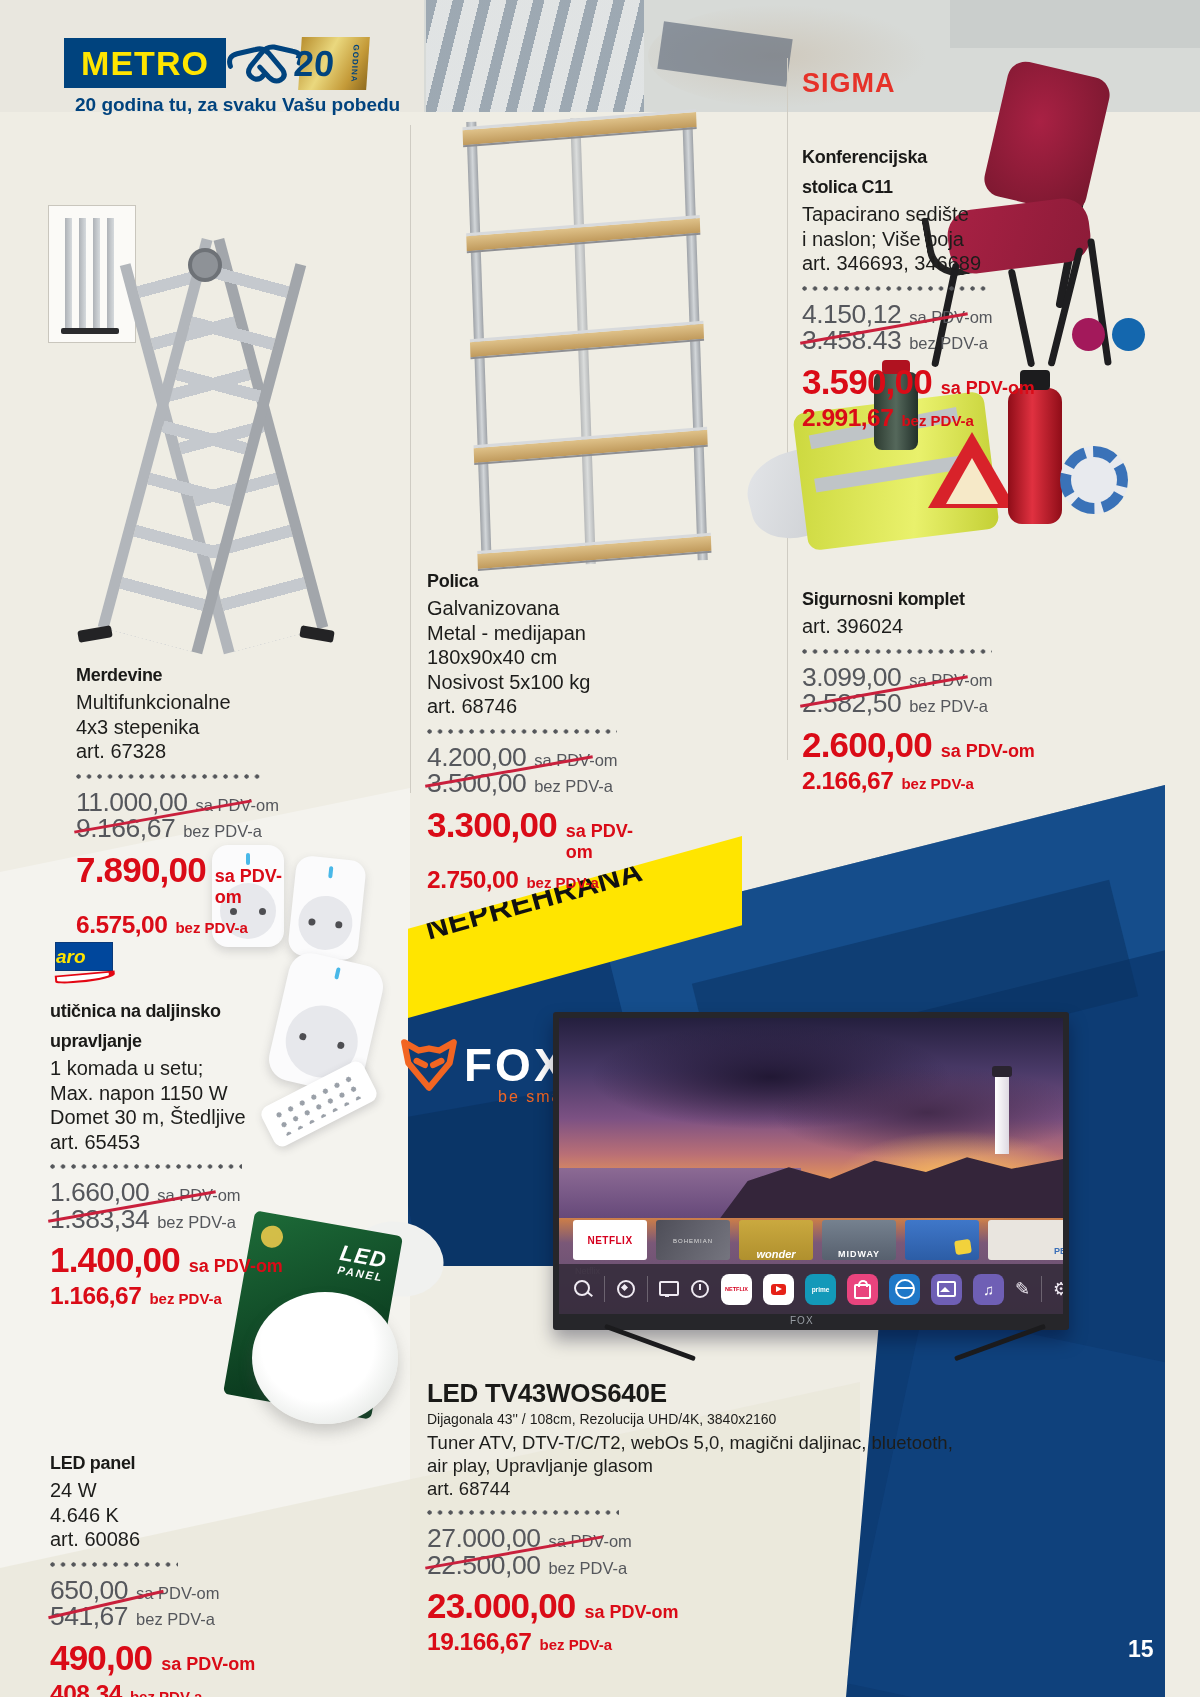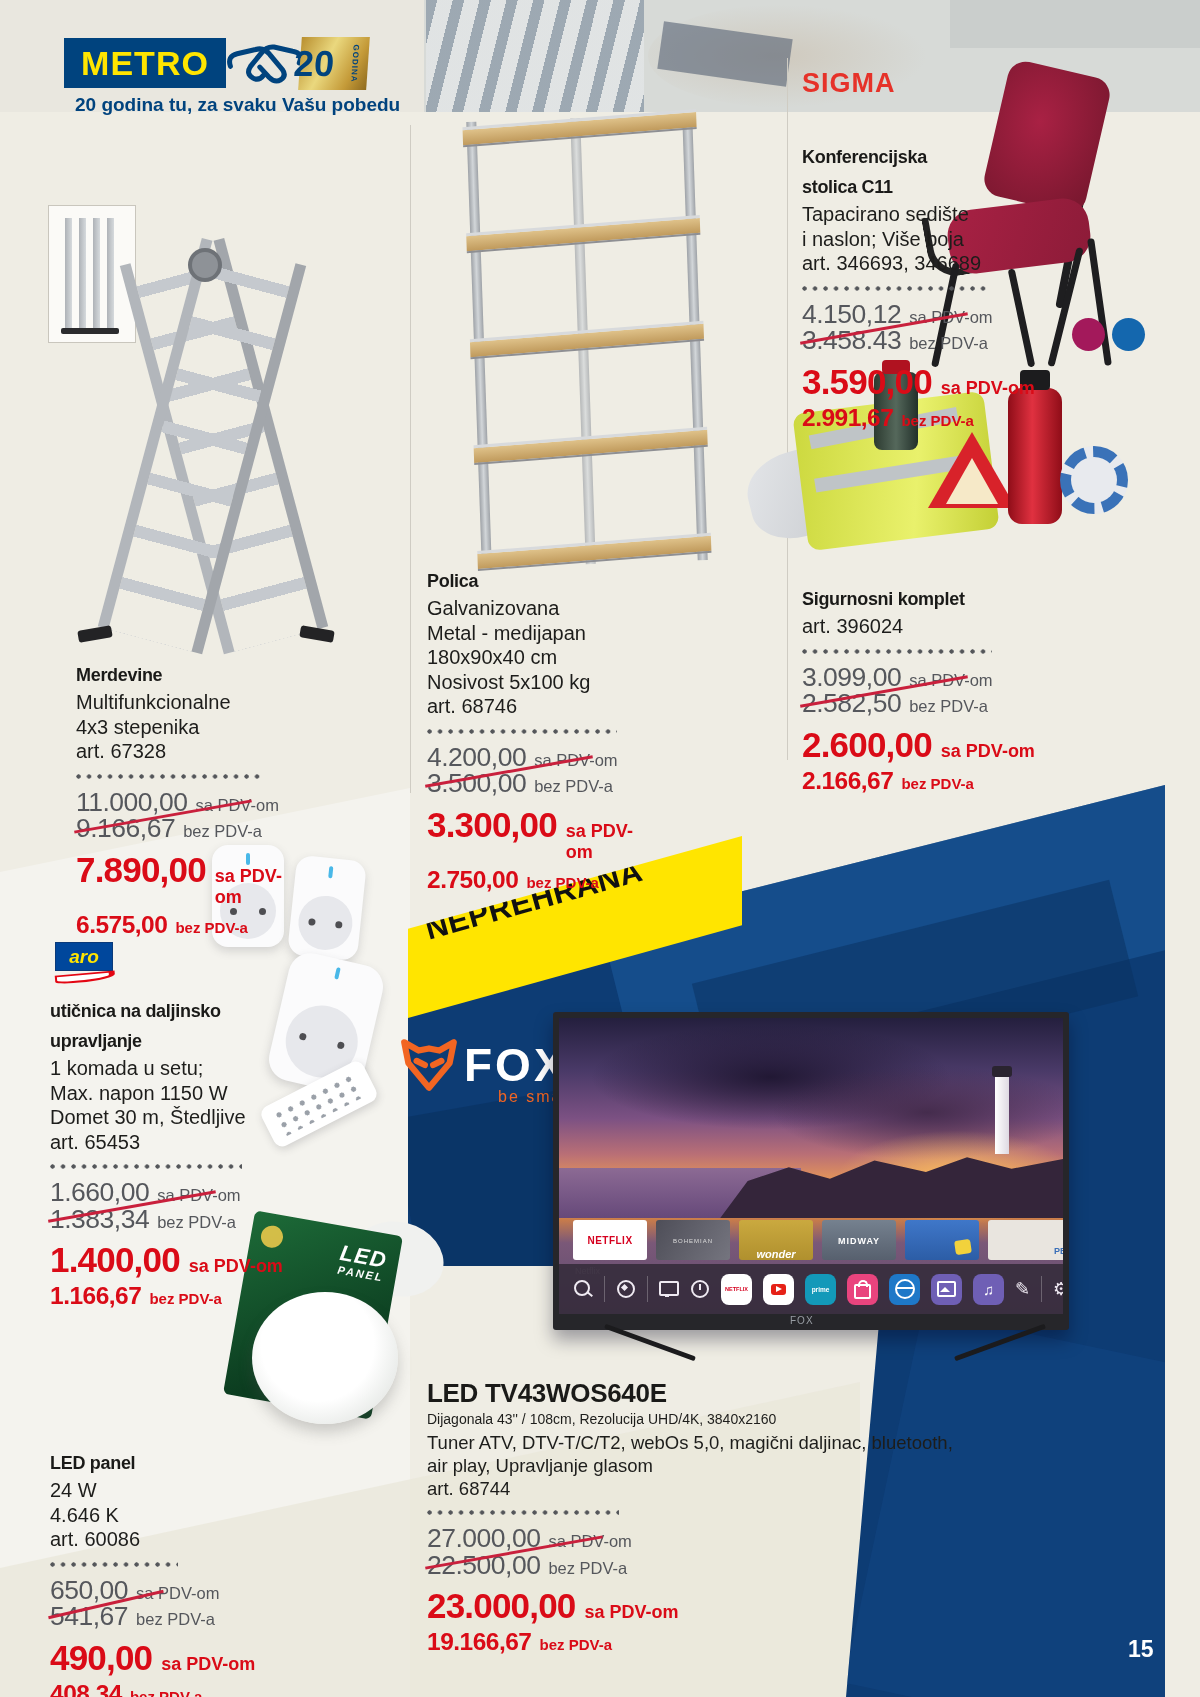--- a/index.html
+++ b/index.html
@@ -69,21 +69,21 @@
   .new-sa{display:flex;align-items:baseline;gap:9px;color:#da0b17;font-weight:bold;margin-top:7px;}
   .new-sa .num{font-size:35px;letter-spacing:-0.8px;line-height:38px;}
   .new-sa .unit{font-size:18px;}
   .new-bez{display:flex;align-items:baseline;gap:8px;color:#da0b17;font-weight:bold;margin-top:3px;}
   .new-bez .num{font-size:24.5px;letter-spacing:-0.5px;}
   .new-bez .unit{font-size:15px;}
   .sigma{left:802px;top:68px;color:#e63229;font-weight:bold;font-size:27px;letter-spacing:1px;}
 
   
   .aro{left:55px;top:942px;width:58px;}
-  .aro .box{width:56px;height:27px;background:#00479c;border:1px solid #0a3a7a;display:flex;align-items:center;justify-content:center;}
+  .aro .box{width:56px;height:27px;background:#00479c;border:1px solid #0a3a7a;display:flex;align-items:center;}
   .aro .box span{color:#ffe500;font-weight:bold;font-size:19px;font-style:italic;}
   .aro .sw1{width:60px;height:9px;background:#e30613;border-radius:0 0 60% 30%;transform:rotate(-5deg);margin-top:2px;}
   .aro .sw2{width:52px;height:5px;background:#fff;border-radius:0 0 60% 30%;transform:rotate(-5deg);margin-top:-7px;margin-left:2px;}
 
   
   .thumb-box{left:48px;top:205px;width:86px;height:136px;background:#fbfaf7;border:1px solid #c9c6bd;}
   .thumb-box i{position:absolute;top:12px;bottom:14px;width:7px;background:linear-gradient(90deg,#aeb2b7,#d6dadd);}
   .thumb-box i:nth-child(1){left:16px;}.thumb-box i:nth-child(2){left:30px;}
   .thumb-box i:nth-child(3){left:44px;}.thumb-box i:nth-child(4){left:58px;}
   .thumb-box b{position:absolute;bottom:8px;left:12px;width:58px;height:6px;background:#2b2b2d;border-radius:2px;}
@@ -182,21 +182,21 @@
   .tv-apps{position:absolute;left:0;right:0;top:198px;height:48px;display:flex;gap:9px;padding:0 14px;align-items:center;}
   .tile{width:74px;height:40px;border-radius:3px;position:relative;overflow:hidden;flex:none;
     display:flex;align-items:flex-end;justify-content:center;}
   .tile.t1{background:#fff;align-items:center;}
   .tile.t1 span{color:#d6001f;font-weight:bold;font-size:10px;letter-spacing:.5px;}
   .tile.t2{background:linear-gradient(120deg,#4e4e58,#75757f);}
   .tile.t2 span{color:#ddd;font-size:6px;letter-spacing:1px;margin-bottom:16px;}
   .tile.t3{background:linear-gradient(#caa93f,#b0902e);}
   .tile.t3 span{color:#fff;font-weight:bold;font-size:11px;font-style:italic;}
   .tile.t4{background:linear-gradient(#75818f,#57606e);}
-  .tile.t4 span{color:#fff;font-weight:bold;font-size:9px;letter-spacing:1px;margin-bottom:14px;}
+  .tile.t4 span{color:#fff;font-weight:bold;font-size:9px;letter-spacing:1px;margin-bottom:1px;}
   .tile.t5{background:linear-gradient(#3f77c9,#2c5da6);}
   .tile.t5 i{position:absolute;right:8px;bottom:6px;width:16px;height:14px;background:#f2d23c;border-radius:3px;transform:rotate(-8deg);}
   .tile.t6{background:#e9e5df;padding-left:40px;}
   .tile.t6 span{color:#3a6fb8;font-weight:bold;font-size:9px;margin-bottom:4px;}
   .netflix-caption{position:absolute;left:16px;top:248px;color:#cfc8d6;font-size:9px;}
   .tv-iconbar{position:absolute;left:0;right:0;bottom:0;height:50px;background:rgba(56,46,62,.94);
     display:flex;align-items:center;gap:11px;padding:0 14px;}
   .lic{position:relative;width:20px;height:20px;flex:none;}
   .lic .ring{position:absolute;left:1px;top:1px;width:12px;height:12px;border:2.4px solid #efeaf2;border-radius:50%;}
   .lic.search .ring::after{content:"";position:absolute;left:10px;top:11px;width:7px;height:2.4px;background:#efeaf2;transform:rotate(40deg);}

